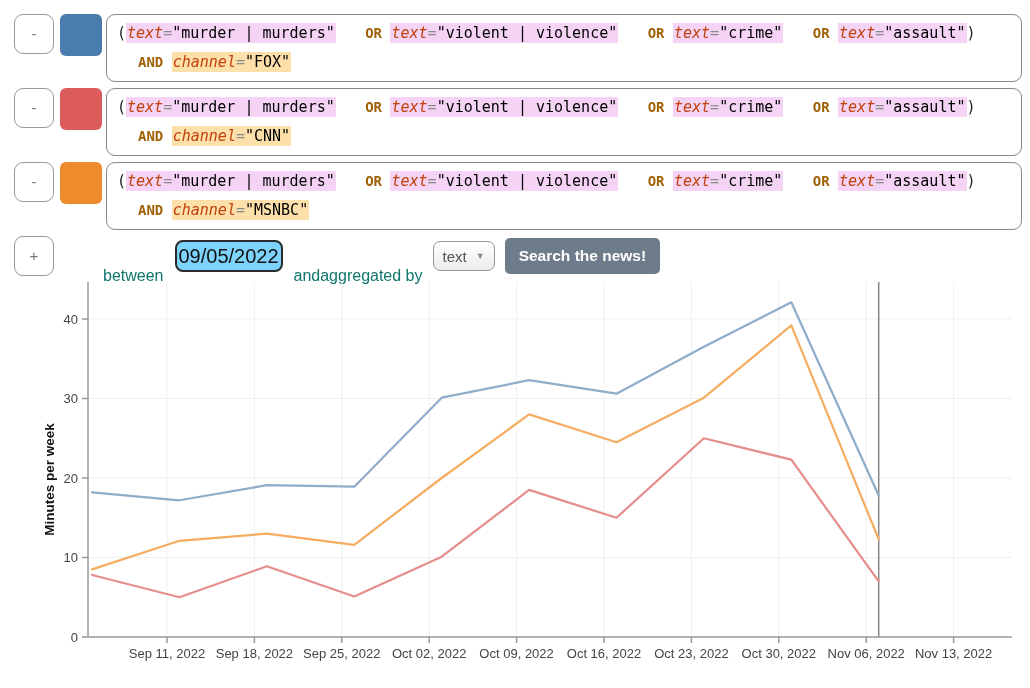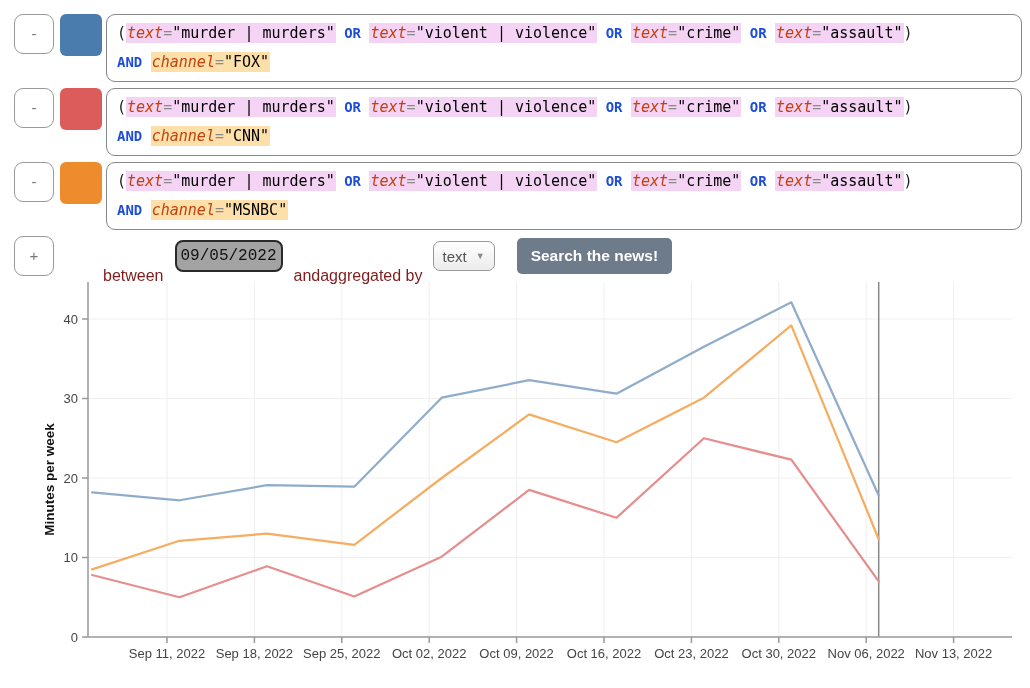--- a/index.html
+++ b/index.html
@@ -14,36 +14,36 @@
   .swatch{width:42px;height:42px;flex:0 0 42px;border-radius:6px;margin-left:6px;cursor:pointer;}
   .query-box{flex:1;margin-left:4px;border:1.5px solid #888;border-radius:9px;
              padding:4px 10px;font-family:"DejaVu Sans Mono",monospace;font-size:15px;
              line-height:29px;color:#222;min-height:58px;background:#fff;white-space:nowrap;}
   .hl{padding:1px 1px;}
   .hl-text{background:#f4d3f5;}
   .hl-chan{background:#fcdfa9;}
   .fld{font-style:italic;color:#c2410c;}
   .eq{color:#8a8a8a;}
   .val{color:#000;}
-  .kw{color:#1d4ed8;font-weight:bold;font-size:14px;}
+  .kw{color:#a16207;font-weight:bold;font-size:14px;padding-left:21px;}
   .paren{color:#222;}
 
   
   .controls{display:flex;align-items:center;margin:6px 8px 0 14px;height:40px;}
   .ctl-right{display:flex;align-items:center;margin-left:49px;}
-  .ctl-label{color:#7f1d1d;font-size:16px;margin-top:40px;}
+  .ctl-label{color:#0f766e;font-size:16px;margin-top:40px;}
   .date-input{width:100px;height:26px;border:2px solid #2a2a2a;border-radius:8px;
-              text-align:center;font-size:16px;color:#111;margin:0 11px;
-              font-family:Liberation Mono, monospace;background:#a3a3a3;}
+              text-align:center;font-size:20px;color:#111;margin:0 11px;
+              font-family:Liberation Sans, sans-serif;background:#7dd3fc;}
   .select{display:inline-flex;align-items:center;border:1px solid #999;border-radius:7px;
           background:linear-gradient(#fff,#ececec);height:28px;padding:0 9px;margin:0 10px;
           color:#555;font-size:15px;cursor:pointer;}
   .select .arrow{color:#8a8a8a;font-size:9px;margin-left:9px;}
   .search-btn{color:#fff;font-weight:bold;font-size:15.5px;border:none;border-radius:5px;
-              padding:9px 14px;margin-left:12px;cursor:pointer;
+              padding:9px 14px;cursor:pointer;
               font-family:"Liberation Sans",sans-serif;}
 
   .chart-wrap{margin-top:4px;}
   svg text{font-family:"Liberation Sans",sans-serif;}
 </style>
 </head>
 <body>
 
 <div class="app">
 

